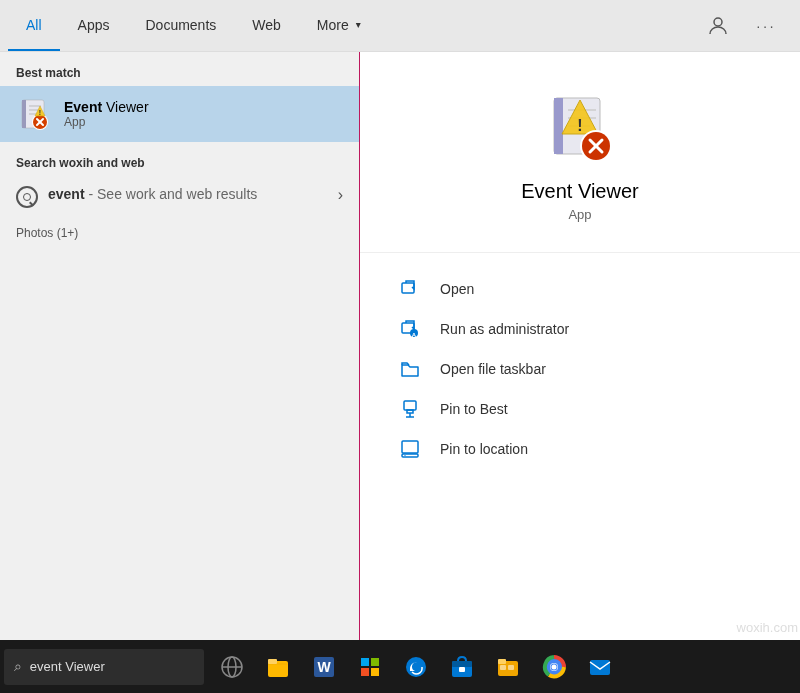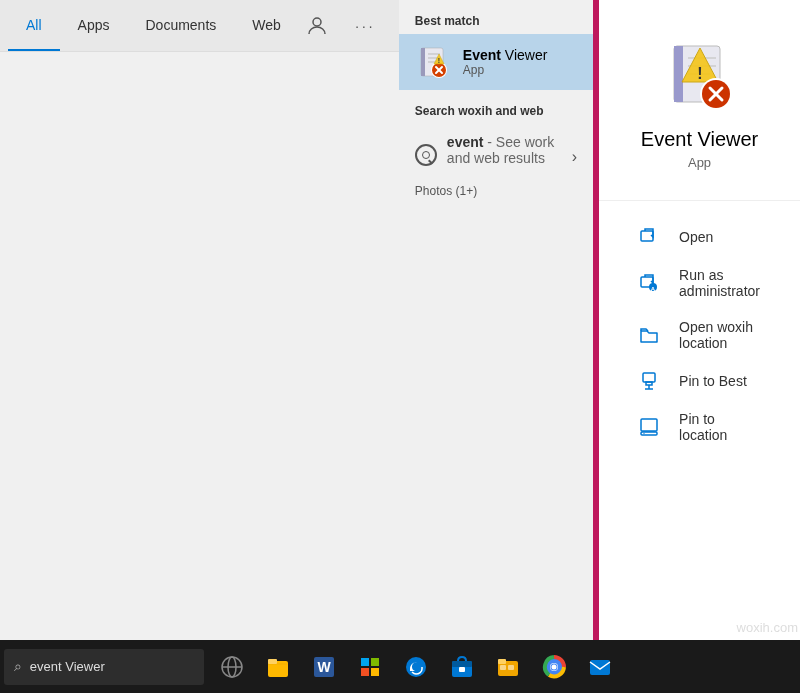--- a/index.html
+++ b/index.html
@@ -14,21 +14,21 @@
 
     
     .search-panel {
       position: absolute;
       top: 0;
       left: 0;
       width: 800px;
       height: 640px;
       background: #f0f0f0;
       display: flex;
-      flex-direction: row;
+      flex-direction: column;
     }
 
     
     .tab-bar {
       display: flex;
       align-items: center;
       background: #e8e8e8;
       height: 52px;
       padding: 0 8px;
       border-bottom: 1px solid #ddd;
@@ -84,25 +84,25 @@
 
     
     .content-area {
       display: flex;
       flex: 1;
       overflow: hidden;
     }
 
     
     .left-panel {
-      width: 396px;
+      width: 360px;
       background: #f0f0f0;
       display: flex;
       flex-direction: column;
-      border-right: 6px solid #be185d;
+      border-right: 1px solid #be185d;
     }
 
     .section-label {
       font-size: 12px;
       font-weight: 600;
       color: #333;
       padding: 14px 16px 6px 16px;
       text-transform: none;
     }
 
@@ -148,21 +148,21 @@
     }
 
     .best-match-type {
       font-size: 12px;
       color: #555;
     }
 
     
     .search-web-item {
       display: flex;
-      align-items: flex-end;
+      align-items: flex-start;
       padding: 10px 16px;
       cursor: pointer;
     }
 
     .search-web-text {
       font-size: 14px;
       color: #333;
       flex: 1;
     }
 
@@ -315,20 +315,24 @@
         <span>All</span>
       </div>
       <div class="tab">
         <span>Apps</span>
       </div>
       <div class="tab">
         <span>Documents</span>
       </div>
       <div class="tab">
         <span>Web</span>
+      </div>
+      <div class="tab tab-more">
+        <span>More</span>
+        <span style="font-size:10px; margin-left:3px;">▾</span>
       </div>
     </div>
     <div class="tab-bar-right">
       <div class="icon-btn">
         <svg width="20" height="20" viewBox="0 0 20 20" fill="none">
           <rect x="6" y="2" width="8" height="8" rx="4" stroke="#555" stroke-width="1.5"></rect>
           <path d="M2 18c0-4 3.6-7 8-7s8 3 8 7" stroke="#555" stroke-width="1.5" fill="none"></path>
         </svg>
       </div>
       <div class="icon-btn">
@@ -439,21 +443,21 @@
           <span>Run as administrator</span>
         </div>
 
         <div class="action-item">
           <div class="action-icon">
             <svg width="18" height="18" viewBox="0 0 18 18">
               <path d="M1 5h6l2 2h8v9H1z" fill="none" stroke="#0078d4" stroke-width="1.5" stroke-linejoin="round"></path>
               <path d="M1 5V3h5l2 2" fill="none" stroke="#0078d4" stroke-width="1.5"></path>
             </svg>
           </div>
-          <span>Open woxih location</span>
+          <span>Open file taskbar</span>
         </div>
 
         <div class="action-item">
           <div class="action-icon">
             <svg width="18" height="18" viewBox="0 0 18 18">
               <rect x="3" y="1" width="12" height="9" rx="1" fill="none" stroke="#0078d4" stroke-width="1.5"></rect>
               <rect x="6" y="10" width="6" height="3" fill="none" stroke="#0078d4" stroke-width="1.5"></rect>
               <line x1="9" y1="13" x2="9" y2="17" stroke="#0078d4" stroke-width="1.5"></line>
               <line x1="5" y1="17" x2="13" y2="17" stroke="#0078d4" stroke-width="1.5"></line>
             </svg>

